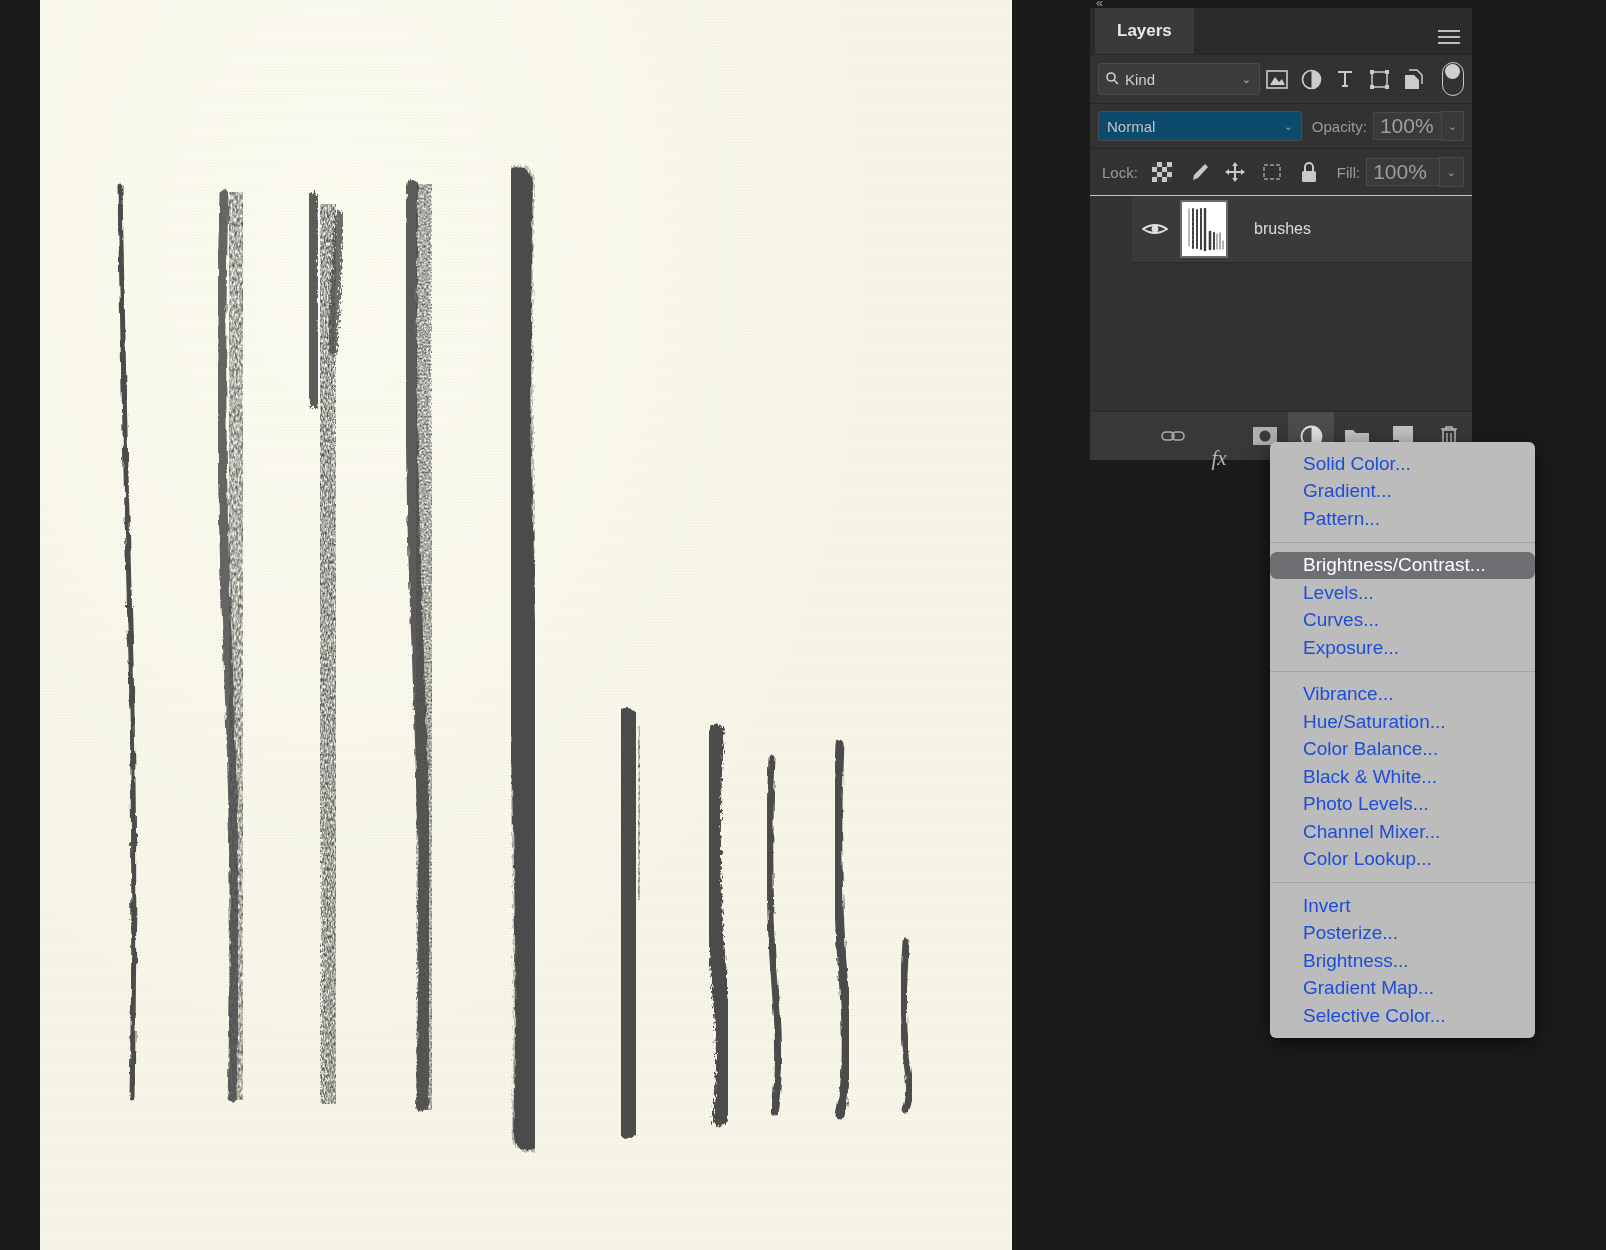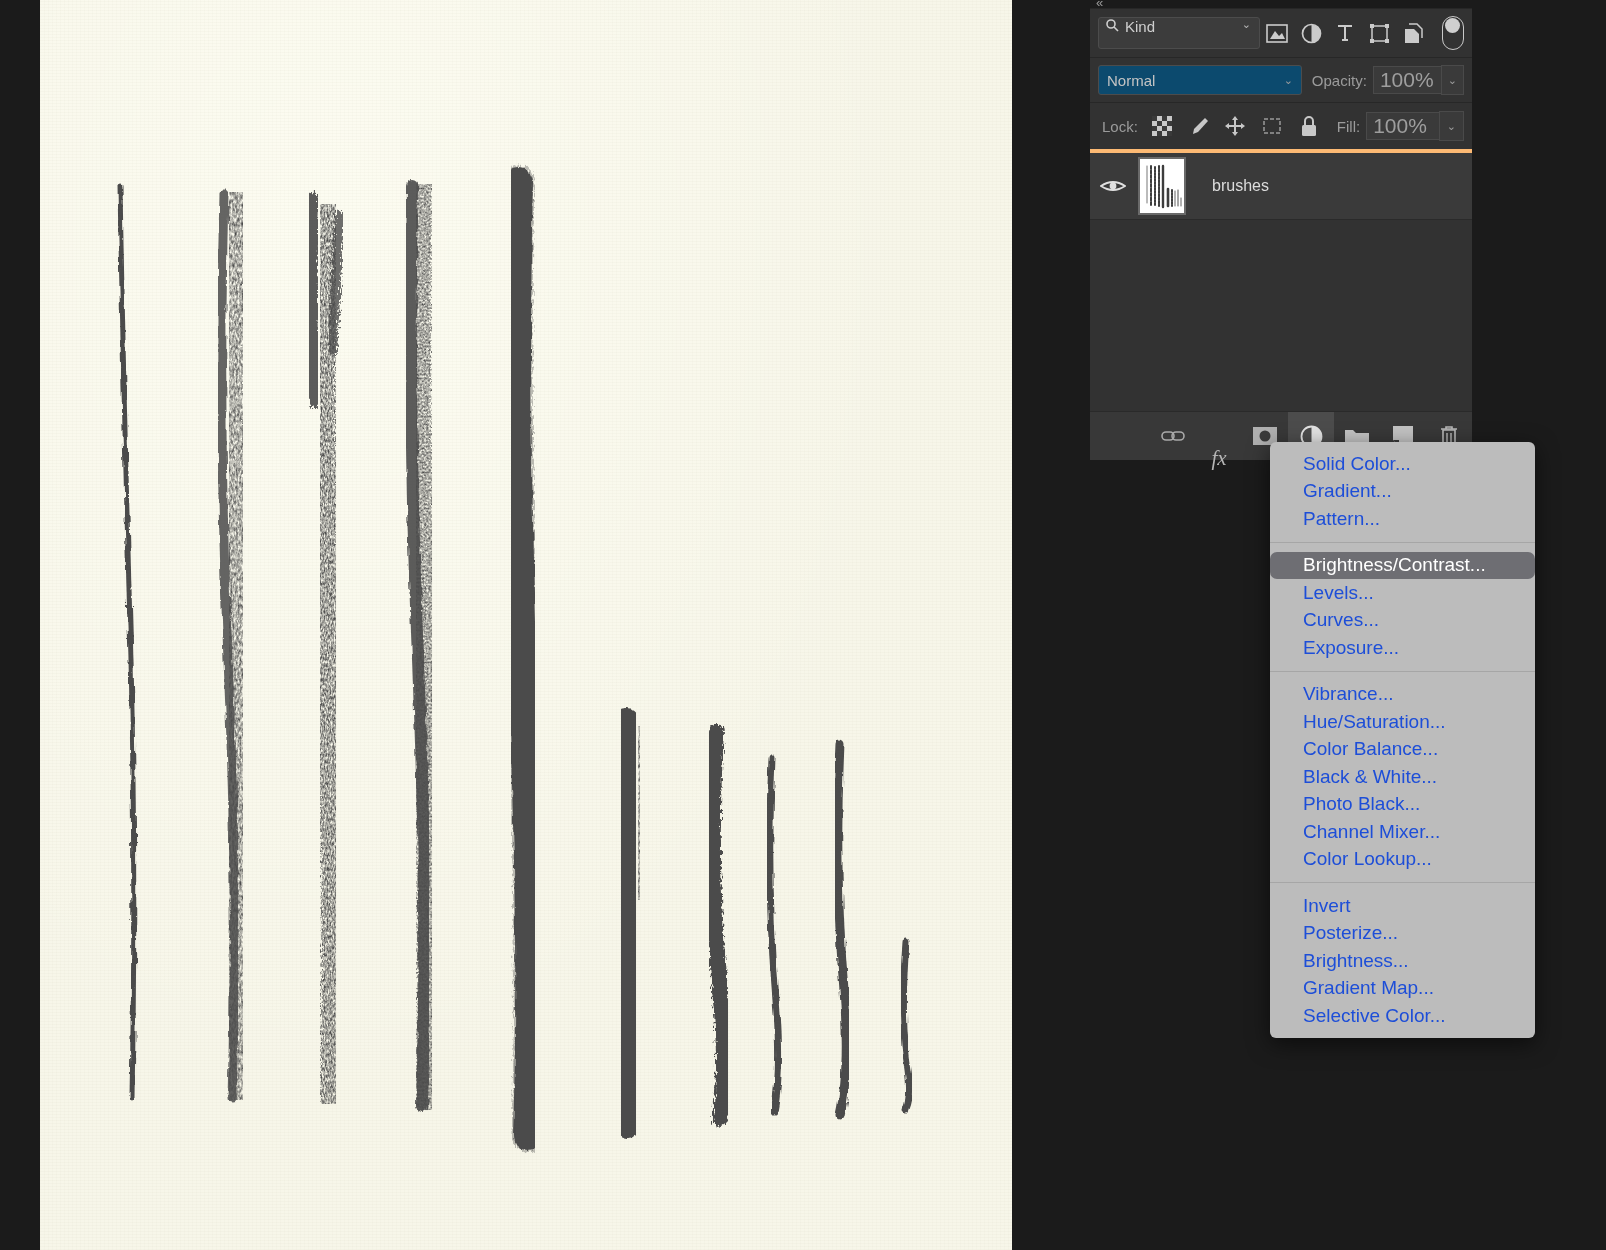--- a/index.html
+++ b/index.html
@@ -55,21 +55,21 @@
 
   .panel-row {
     display: flex; align-items: center;
     border-top: 1px solid #272727;
     background: #323232;
   }
   #filter-row { height: 48px; padding: 0 8px; }
   #kind-select {
     width: 148px; height: 30px; background: #3c3c3c;
     border: 1px solid #4c4c4c; border-radius: 3px;
-    display: flex; padding: 0 6px;
+    display: flex; align-items: center; padding: 0 6px;
     color: #cfcfcf; font-size: 15px; position: relative;
   }
   #kind-select .lbl { margin-left: 6px; }
   #kind-select .chev { position: absolute; right: 8px; font-size: 11px; color: #b8b8b8; }
   .filter-icon {
     width: 34px; height: 30px; display: flex; align-items: center; justify-content: center;
   }
   #pixel-toggle-knob {
     width: 20px; height: 32px; border: 1.5px solid #c9c9c9; border-radius: 11px;
     position: relative; background: transparent;
@@ -95,21 +95,21 @@
   }
   .num-stepper {
     width: 24px; height: 28px; background: #3a3a3a; border: 1px solid #4a4a4a;
     display: flex; align-items: center; justify-content: center;
     color: #9e9e9e; font-size: 11px;
   }
 
   #lock-row { height: 46px; padding: 0 8px; }
   .lock-icon { width: 38px; height: 30px; display: flex; align-items: center; justify-content: center; }
 
-  #layer-list { background: #323232; border-top: 4px solid #fdba74; height: 174px; }
+  #layer-list { background: #323232; border-top: 1px solid #fdba74; height: 174px; padding-left: 42px; }
   .layer-row {
     height: 66px; display: flex; align-items: center;
     background: #3a3a3a; border-bottom: 1px solid #2a2a2a;
   }
   .layer-eye { width: 46px; display: flex; align-items: center; justify-content: center; }
   .layer-thumb {
     width: 44px; height: 54px; background: #ffffff; border: 2px solid #6a6a6a;
     margin-left: 2px; position: relative; overflow: hidden;
   }
   .layer-name { color: #dcdcdc; font-size: 16px; margin-left: 26px; }
@@ -229,20 +229,30 @@
 
         <path d="M866 942 Q860 1020 868 1070 Q872 1095 866 1110" stroke-width="7" filter="url(#soft1)"></path>
       </g>
     </svg>
   </div>
 
   <div id="panel-collapse-chevron">«</div>
 
   <div id="layers-panel">
 
+    <div id="tab-strip">
+      <div id="tab-layers">
+        <span>Layers</span>
+      </div>
+      <div id="panel-menu-icon">
+        <i></i>
+          <i></i>
+          <i></i>
+      </div>
+    </div>
 
     <div class="panel-row" id="filter-row">
       <div id="kind-select">
         <span>
           <svg width="14" height="14" viewBox="0 0 14 14">
               <circle cx="6" cy="6" r="4" fill="none" stroke="#cfcfcf" stroke-width="1.6"></circle>
               <line x1="9" y1="9" x2="13" y2="13" stroke="#cfcfcf" stroke-width="1.6"></line>
             </svg>
         </span>
         <span class="lbl">Kind</span>
@@ -425,21 +435,21 @@
       <div class="menu-sep"></div>
       <div class="menu-item selected">Brightness/Contrast...</div>
       <div class="menu-item">Levels...</div>
       <div class="menu-item">Curves...</div>
       <div class="menu-item">Exposure...</div>
       <div class="menu-sep"></div>
       <div class="menu-item">Vibrance...</div>
       <div class="menu-item">Hue/Saturation...</div>
       <div class="menu-item">Color Balance...</div>
       <div class="menu-item">Black &amp; White...</div>
-      <div class="menu-item">Photo Black...</div>
+      <div class="menu-item">Photo Levels...</div>
       <div class="menu-item">Channel Mixer...</div>
       <div class="menu-item">Color Lookup...</div>
       <div class="menu-sep"></div>
       <div class="menu-item">Invert</div>
       <div class="menu-item">Posterize...</div>
       <div class="menu-item">Brightness...</div>
       <div class="menu-item">Gradient Map...</div>
       <div class="menu-item">Selective Color...</div>
     </div>
 

